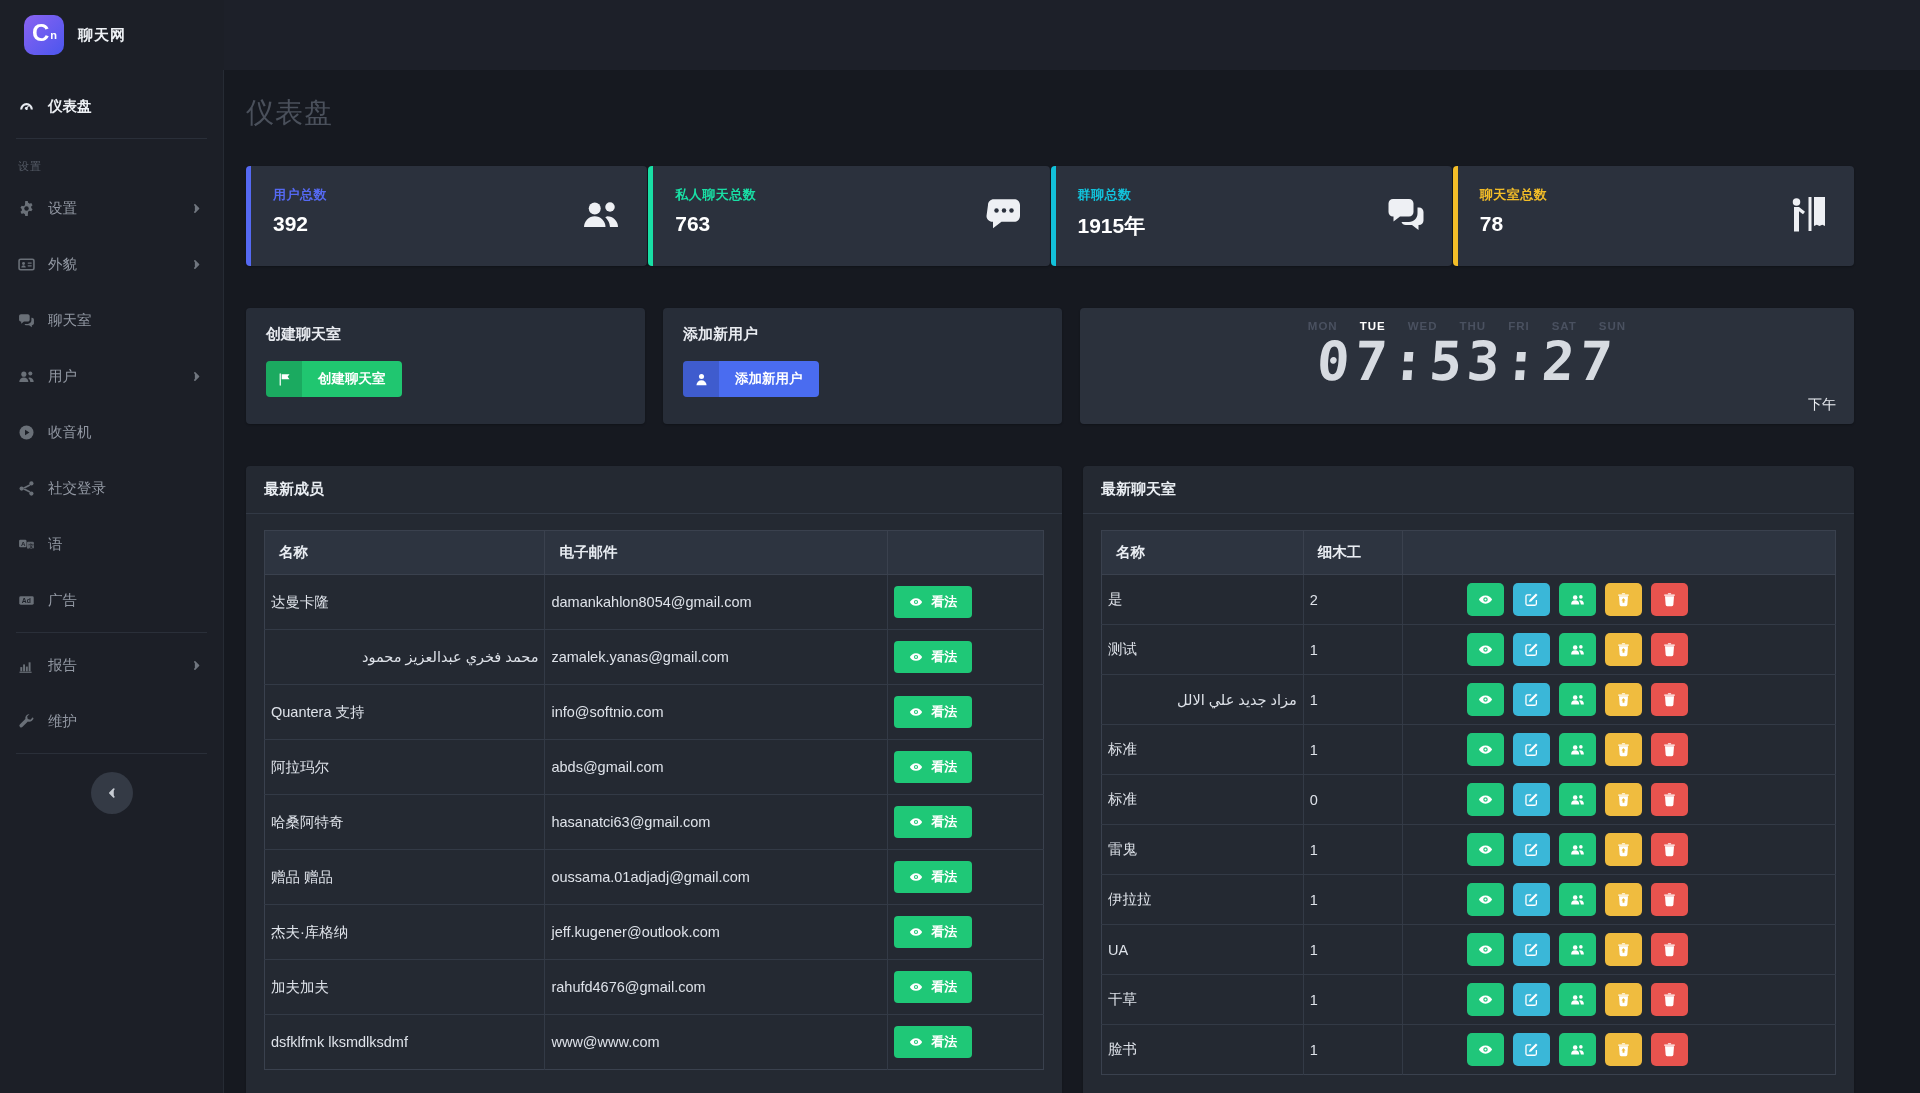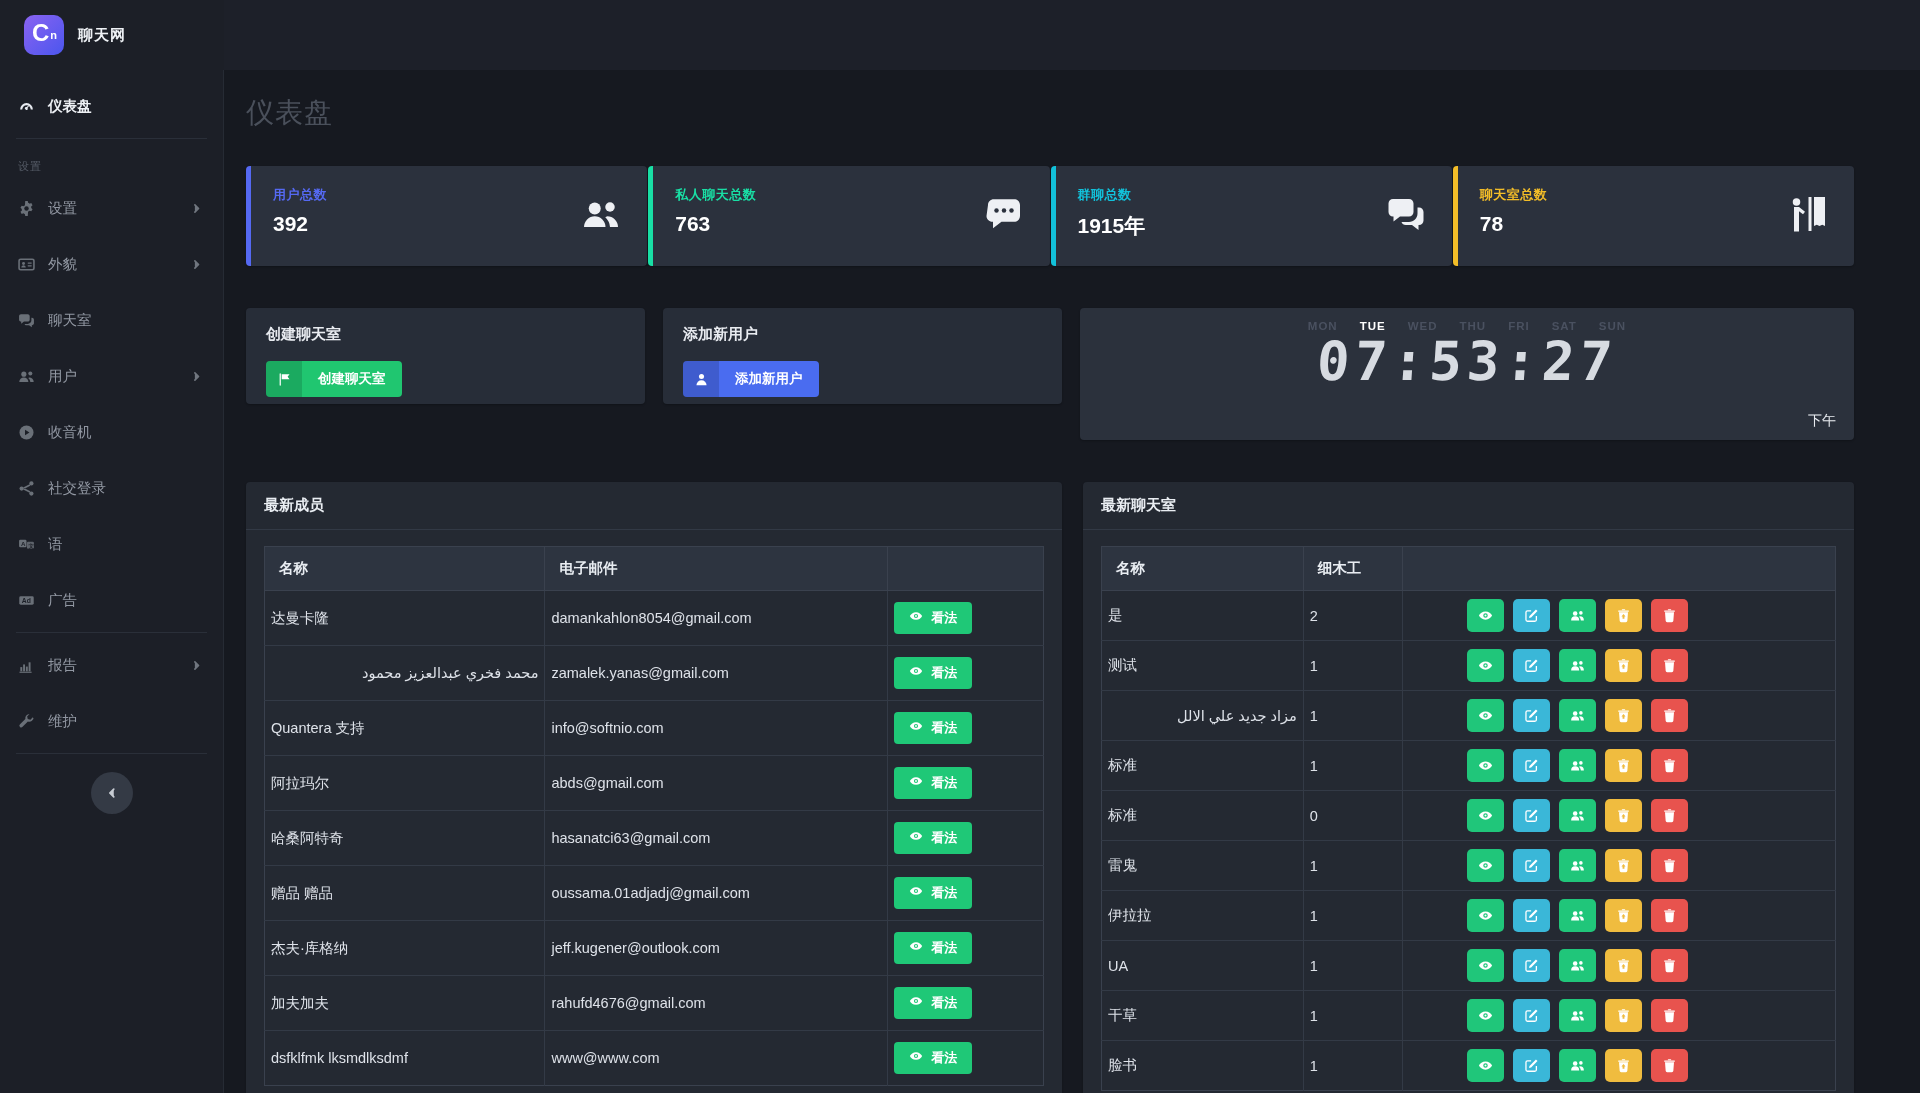--- a/index.html
+++ b/index.html
@@ -70,40 +70,40 @@
     display:flex; align-items:flex-start; justify-content:space-between;
     box-shadow:0 1px 2px rgba(0,0,0,.25);
   }
   .stat-label { font-size:13px; font-weight:bold; color:var(--accent); letter-spacing:.5px; }
   .stat-value { font-size:21px; font-weight:bold; color:#fff; margin-top:8px; }
   .stat-icon { width:40px; height:40px; color:#eef0f4; margin-top:8px; }
 
   
   .mid-row { display:flex; gap:18px; margin-top:42px; }
   .action-card {
-    width:399px; height:96px; background:#272d38; border-radius:4px; padding:17px 20px;
+    width:399px; height:116px; background:#272d38; border-radius:4px; padding:17px 20px;
     box-shadow:0 1px 2px rgba(0,0,0,.25);
   }
   .action-heading { font-size:15px; font-weight:bold; color:#e8ebf0; }
   .pill-btn {
     margin-top:17px; display:inline-flex; align-items:stretch; border:none; border-radius:4px;
     overflow:hidden; cursor:pointer; color:#fff; font-size:13.5px; font-weight:bold;
     font-family:inherit; padding:0; height:36px;
   }
   .pill-btn .btn-icon {
     width:36px; display:flex; align-items:center; justify-content:center;
     background:rgba(0,0,0,.14);
   }
   .pill-btn .btn-icon .icon { width:15px; height:15px; }
   .pill-btn .btn-label { display:flex; align-items:center; padding:0 16px; }
   .pill-btn.green { background:#20c670; }
   .pill-btn.blue  { background:#4a6cf0; }
 
   .clock-card {
-    flex:1; height:132px; background:#2b313c; border-radius:4px; position:relative;
+    flex:1; height:116px; background:#2b313c; border-radius:4px; position:relative;
     padding:12px 18px; box-shadow:0 1px 2px rgba(0,0,0,.25);
   }
   .clock-days { display:flex; justify-content:center; gap:22px; font-size:11.5px;
     letter-spacing:1px; color:#4a5160; font-weight:bold; }
   .clock-days .day.active { color:#fff; }
   .clock-time {
     text-align:center; font-family:"DejaVu Sans Mono",monospace; font-weight:bold;
     font-size:54px; line-height:1.05; color:#d7dbe1; letter-spacing:5px;
     transform:skewX(-4deg); margin-top:2px;
   }
@@ -123,21 +123,21 @@
     background:#2d3440; text-align:left; padding:12px 14px; color:#e9edf2;
     font-weight:bold; border:1px solid #3a414e; font-size:14.5px;
   }
   table.data td {
     padding:11px 6px; color:#dee2e9; border-top:1px solid #333a46;
   }
   table.data td + td { border-left:1px solid #333a46; }
   table.data thead th + th { border-left:1px solid #3a414e; }
 
   .view-btn {
-    display:inline-flex; gap:8px; background:#1fc877; border:none;
+    display:inline-flex; align-items:center; gap:8px; background:#1fc877; border:none;
     color:#fff; font-size:13px; font-weight:bold; font-family:inherit;
     padding:7px 15px; border-radius:4px; cursor:pointer;
   }
   .view-btn .icon { width:14px; height:14px; }
 
   .act-cell { padding:8px 14px 8px 64px !important; white-space:nowrap; }
   .sq-btn {
     width:37px; height:33px; border:none; border-radius:5px; margin-right:9px;
     display:inline-flex; align-items:center; justify-content:center;
     color:#fff; cursor:pointer; vertical-align:middle;

